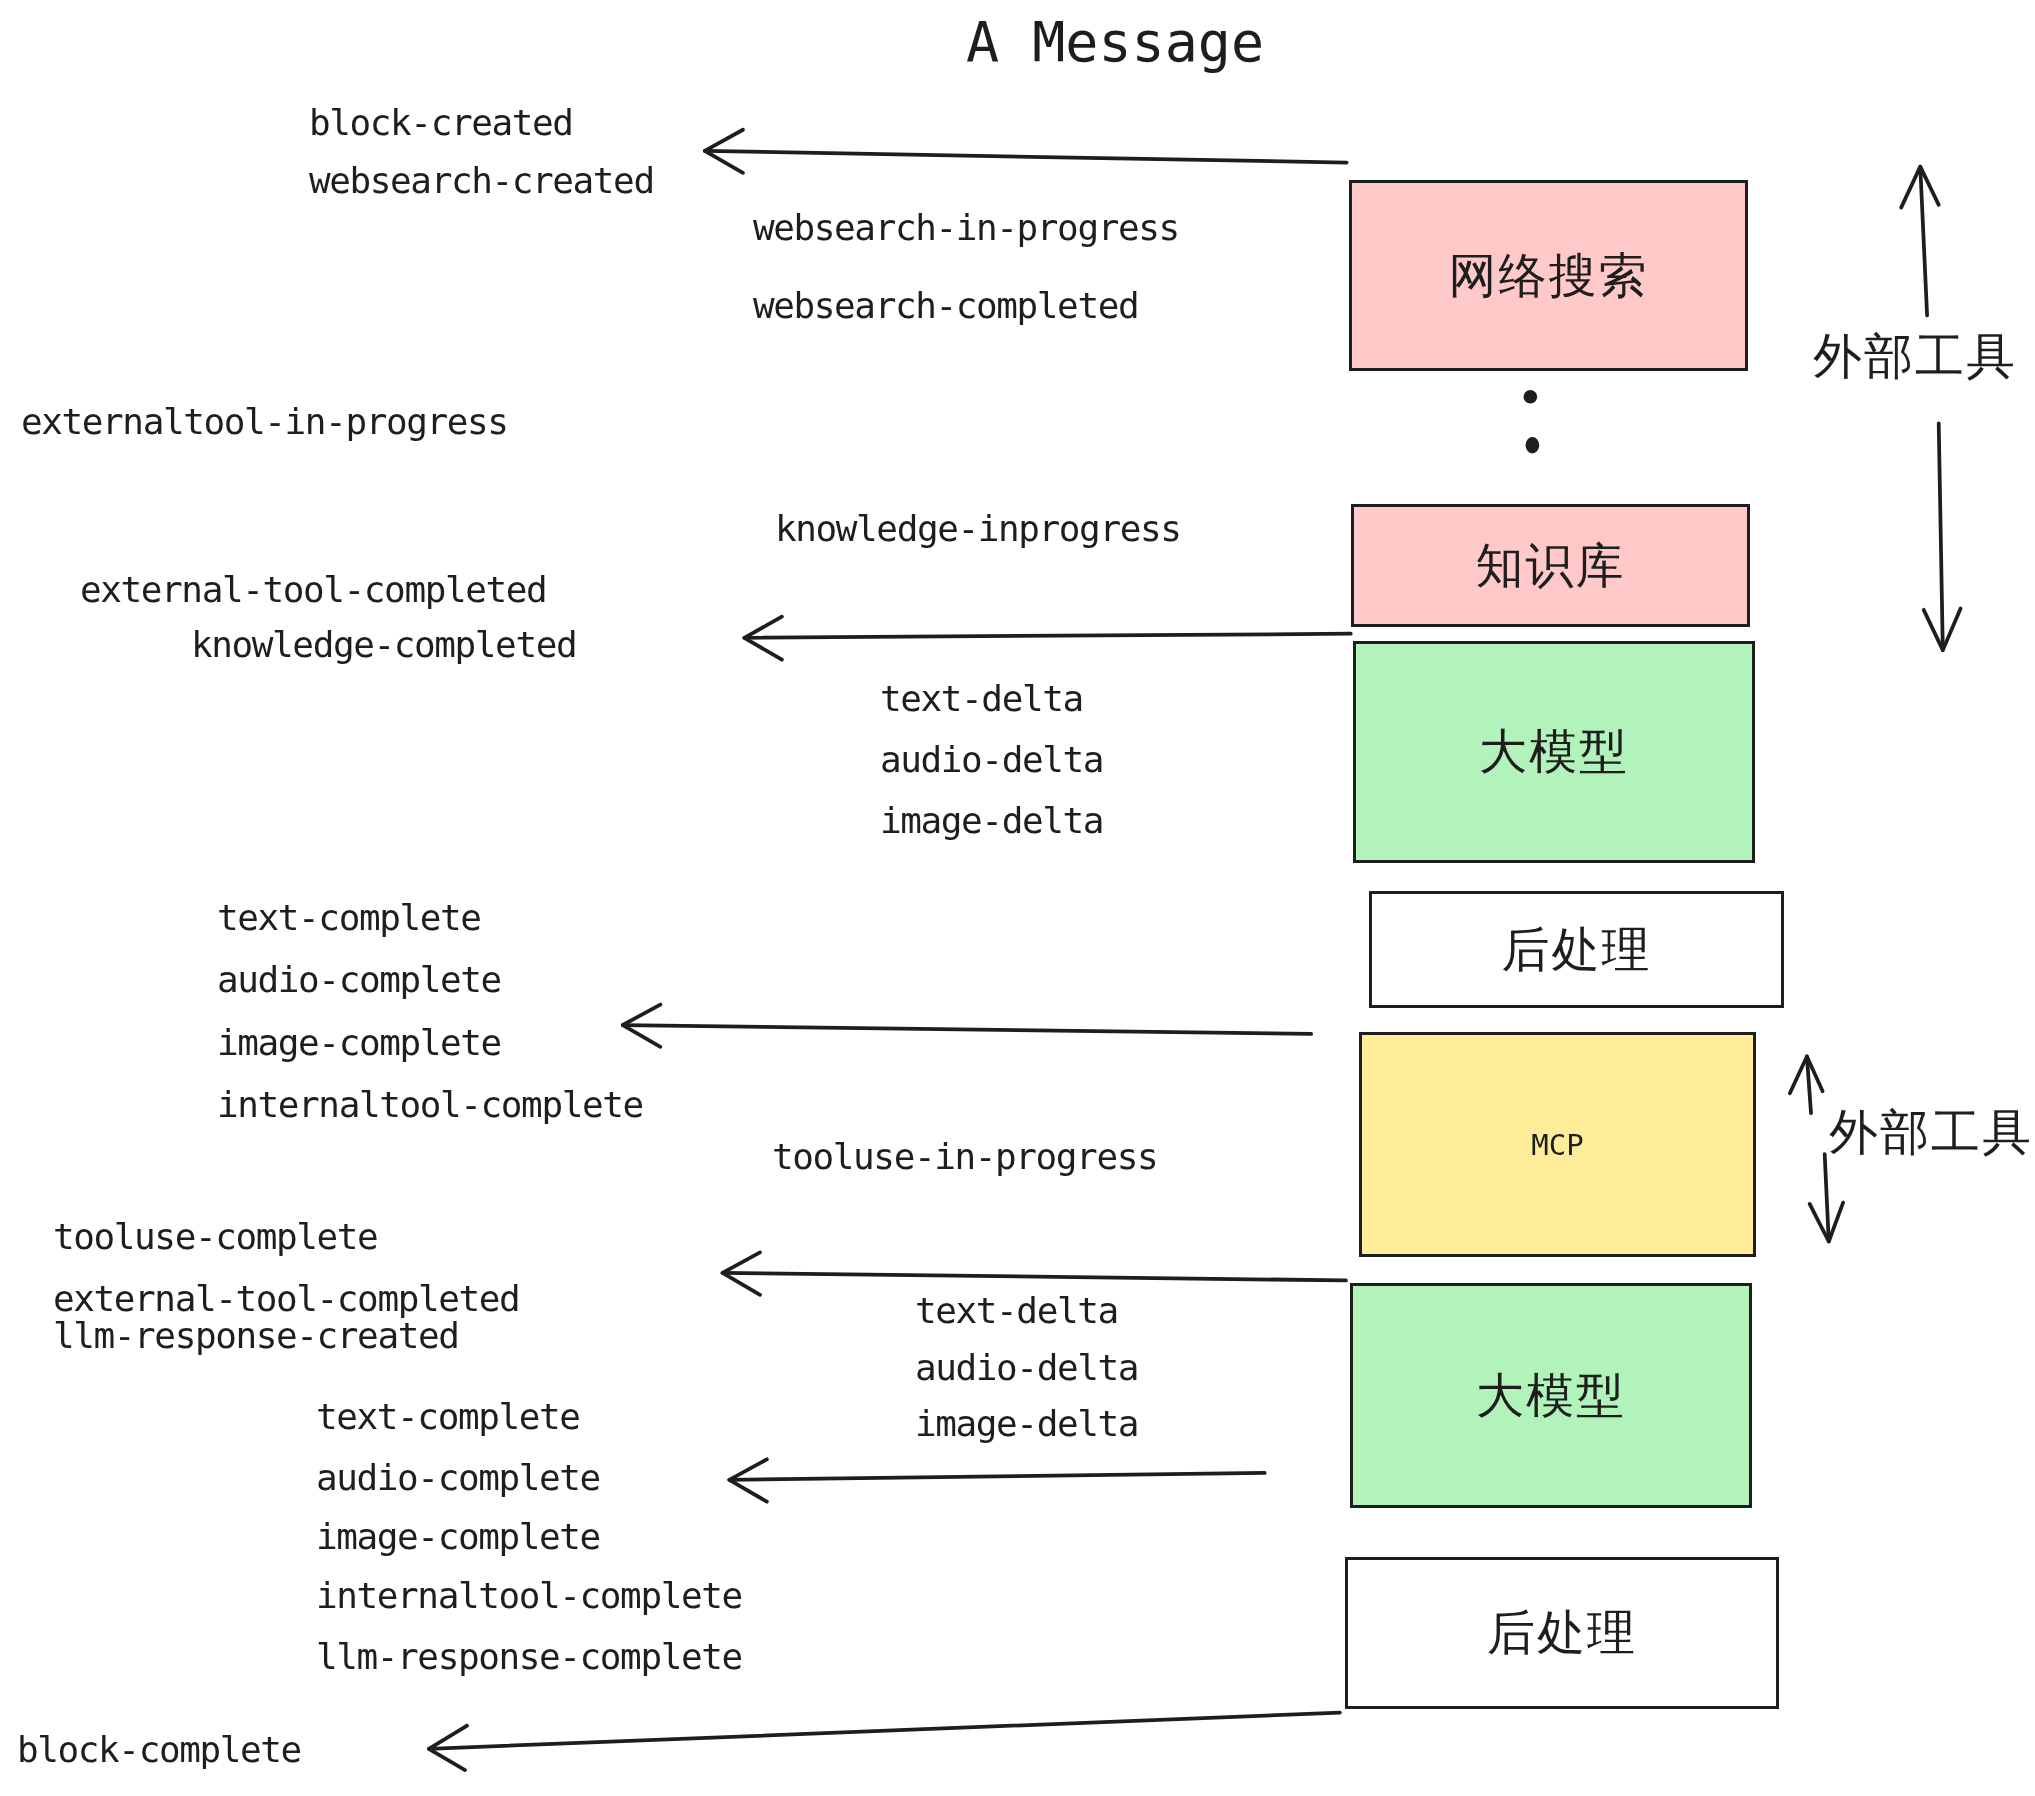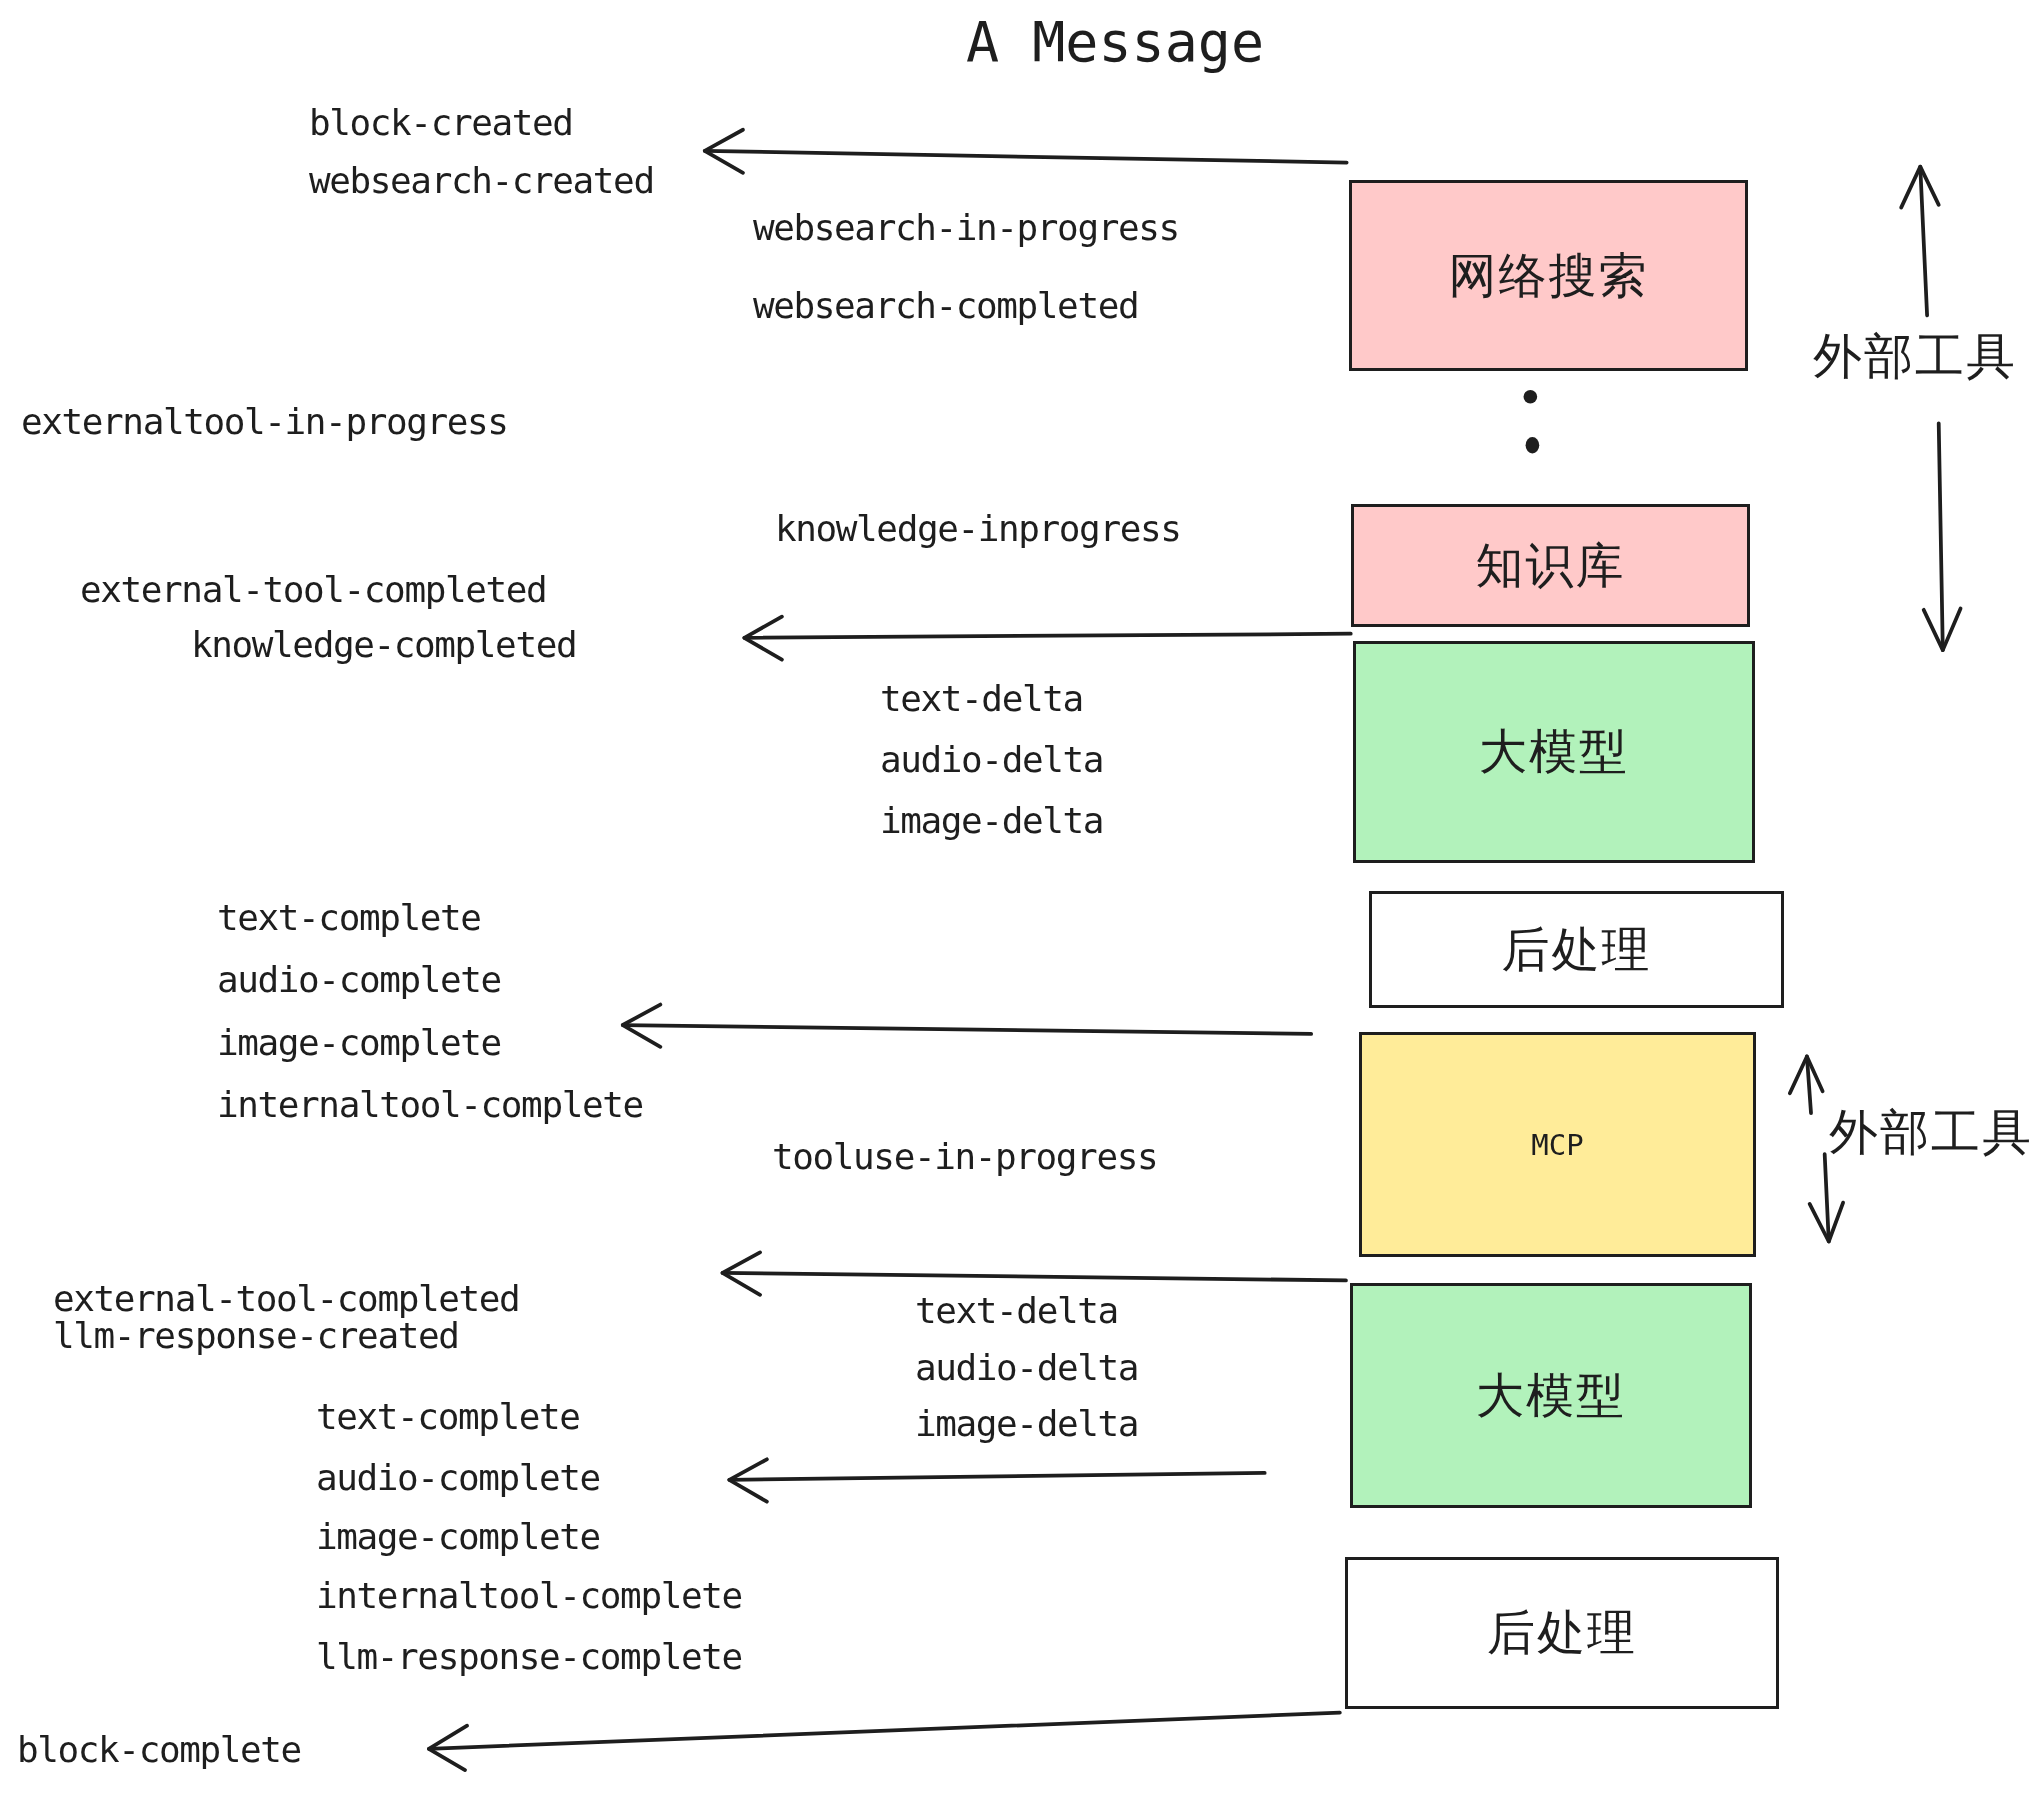--- a/index.html
+++ b/index.html
@@ -131,20 +131,21 @@
   <div class="ev" style="left:880px;top:729px">audio-delta</div>
   <div class="ev" style="left:880px;top:790px">image-delta</div>
 
   <div class="ev" style="left:217px;top:887px">text-complete</div>
   <div class="ev" style="left:217px;top:949px">audio-complete</div>
   <div class="ev" style="left:217px;top:1012px">image-complete</div>
   <div class="ev" style="left:217px;top:1074px">internaltool-complete</div>
 
   <div class="ev" style="left:772px;top:1126px">tooluse-in-progress</div>
 
+  <div class="ev" style="left:53px;top:1206px">tooluse-complete</div>
   <div class="ev" style="left:53px;top:1268px">external-tool-completed</div>
   <div class="ev" style="left:53px;top:1305px">llm-response-created</div>
 
   <div class="ev" style="left:915px;top:1280px">text-delta</div>
   <div class="ev" style="left:915px;top:1337px">audio-delta</div>
   <div class="ev" style="left:915px;top:1393px">image-delta</div>
 
   <div class="ev" style="left:316px;top:1386px">text-complete</div>
   <div class="ev" style="left:316px;top:1447px">audio-complete</div>
   <div class="ev" style="left:316px;top:1506px">image-complete</div>

